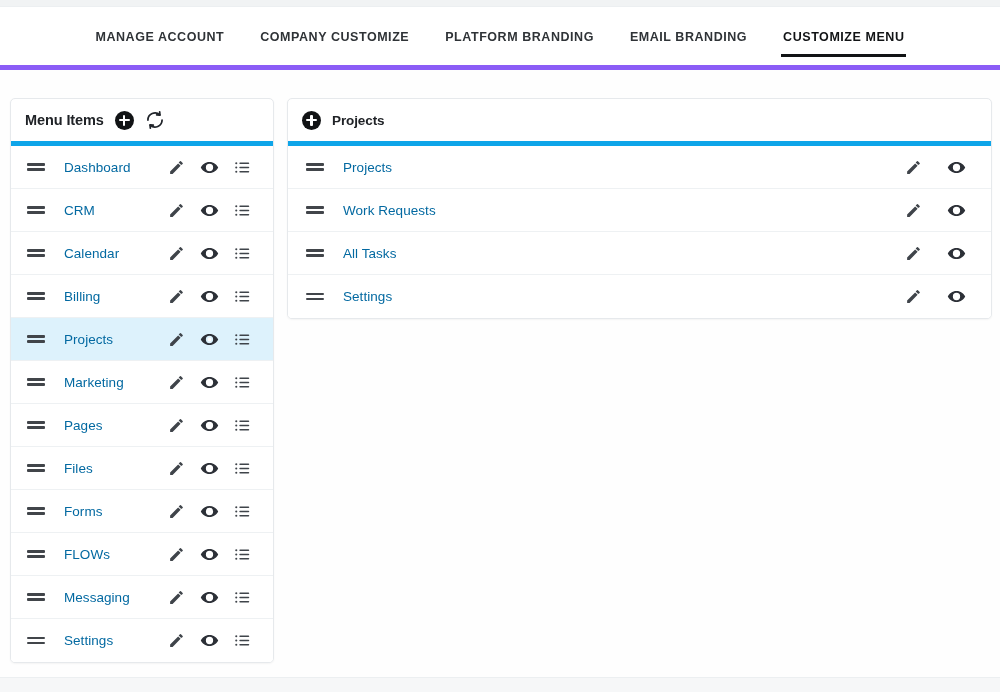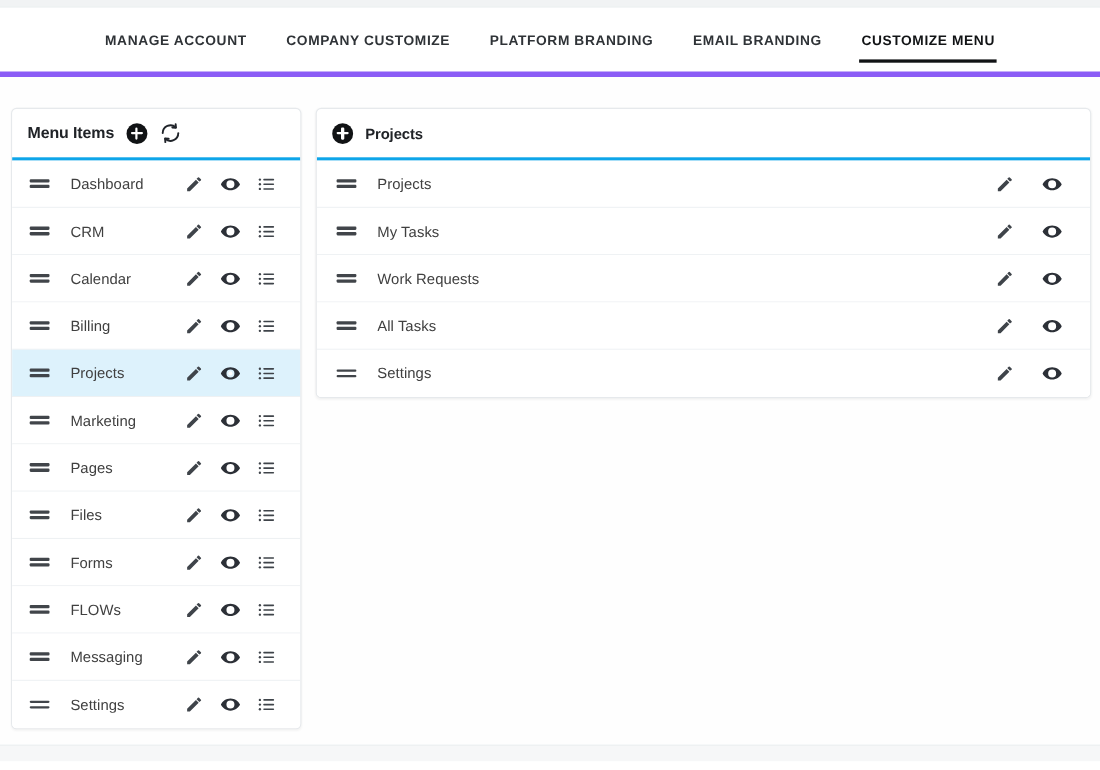--- a/index.html
+++ b/index.html
@@ -81,21 +81,21 @@
 
   .panel-left  { width: 264px; flex: 0 0 264px; }
   .panel-right { width: 705px; flex: 0 0 705px; }
 
   
   .card-header {
     height: 47px;
     display: flex;
     align-items: center;
     padding: 0 14px;
-    border-bottom: 3px solid #0ea5e9;
+    border-bottom: 5px solid #0ea5e9;
     gap: 11px;
   }
   .card-title {
     font-size: 14.5px;
     font-weight: 700;
     color: #202327;
     letter-spacing: -0.1px;
   }
   .card-title.right-title { font-size: 13.5px; font-weight: 700; }
 
@@ -152,21 +152,21 @@
     height: 2.6px;
     background: #41454a;
     border-radius: 1px;
   }
   .drag-handle::before { top: 2px; }
   .drag-handle::after  { top: 7.2px; }
 
   .row-label {
     flex: 1 1 auto;
     font-size: 13.5px;
-    color: #404040;
+    color: #0369a1;
     letter-spacing: 0.05px;
     white-space: nowrap;
     overflow: hidden;
     text-overflow: ellipsis;
   }
 
   .row-actions {
     display: flex;
     align-items: center;
     gap: 0px;
@@ -570,37 +570,20 @@
             <div class="act">
               <svg width="19" height="19" viewBox="0 0 24 24" fill="#2c3037">
                 <path d="M12 5C6.8 5 2.6 8.3 1 12c1.6 3.7 5.8 7 11 7s9.4-3.3 11-7c-1.6-3.7-5.8-7-11-7zm0 11.6A4.6 4.6 0 1 1 12 7.4a4.6 4.6 0 0 1 0 9.2z"></path>
                 <circle cx="12" cy="12" r="2.4" fill="#ffffff"></circle>
               </svg>
             </div>
           </div>
         </div>
         <div class="row">
           <span class="drag-handle"></span>
-          <span class="row-label">My Tasks</span>
-          <div class="row-actions">
-            <div class="act">
-              <svg width="17" height="17" viewBox="0 0 24 24" fill="#3f444a">
-                <path d="M3 17.5V21h3.5L17.8 9.7l-3.5-3.5L3 17.5zM20.7 7.1c.4-.4.4-1 0-1.4l-2.4-2.4a1 1 0 0 0-1.4 0l-1.8 1.8 3.5 3.5 2.1-1.5z"></path>
-              </svg>
-            </div>
-            <div class="act">
-              <svg width="19" height="19" viewBox="0 0 24 24" fill="#2c3037">
-                <path d="M12 5C6.8 5 2.6 8.3 1 12c1.6 3.7 5.8 7 11 7s9.4-3.3 11-7c-1.6-3.7-5.8-7-11-7zm0 11.6A4.6 4.6 0 1 1 12 7.4a4.6 4.6 0 0 1 0 9.2z"></path>
-                <circle cx="12" cy="12" r="2.4" fill="#ffffff"></circle>
-              </svg>
-            </div>
-          </div>
-        </div>
-        <div class="row">
-          <span class="drag-handle"></span>
           <span class="row-label">Work Requests</span>
           <div class="row-actions">
             <div class="act">
               <svg width="17" height="17" viewBox="0 0 24 24" fill="#3f444a">
                 <path d="M3 17.5V21h3.5L17.8 9.7l-3.5-3.5L3 17.5zM20.7 7.1c.4-.4.4-1 0-1.4l-2.4-2.4a1 1 0 0 0-1.4 0l-1.8 1.8 3.5 3.5 2.1-1.5z"></path>
               </svg>
             </div>
             <div class="act">
               <svg width="19" height="19" viewBox="0 0 24 24" fill="#2c3037">
                 <path d="M12 5C6.8 5 2.6 8.3 1 12c1.6 3.7 5.8 7 11 7s9.4-3.3 11-7c-1.6-3.7-5.8-7-11-7zm0 11.6A4.6 4.6 0 1 1 12 7.4a4.6 4.6 0 0 1 0 9.2z"></path>

